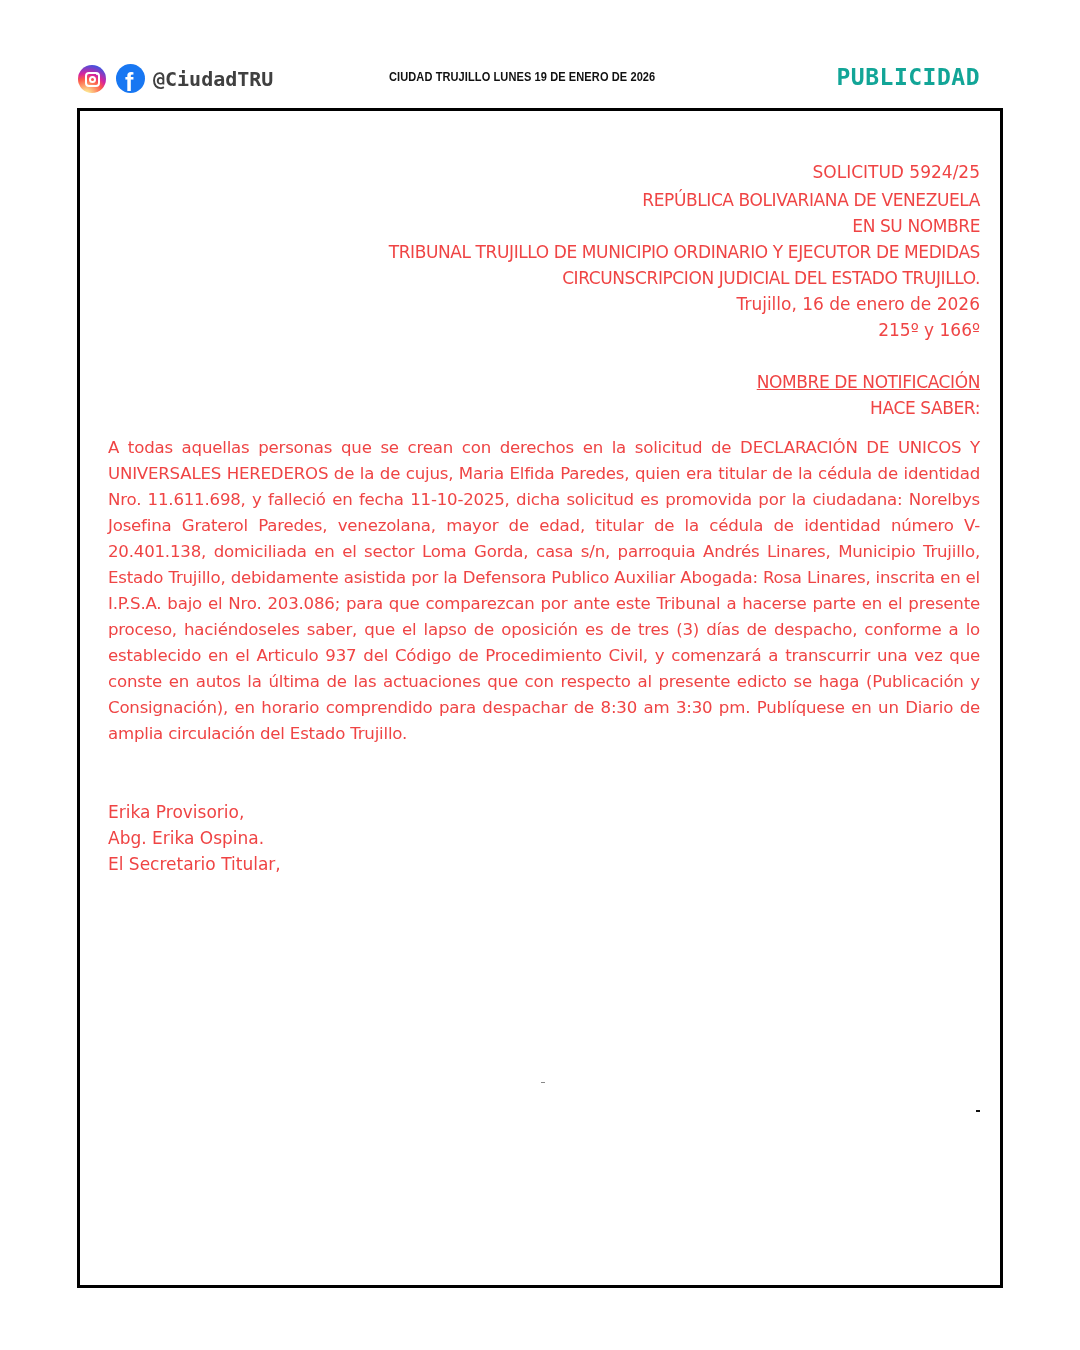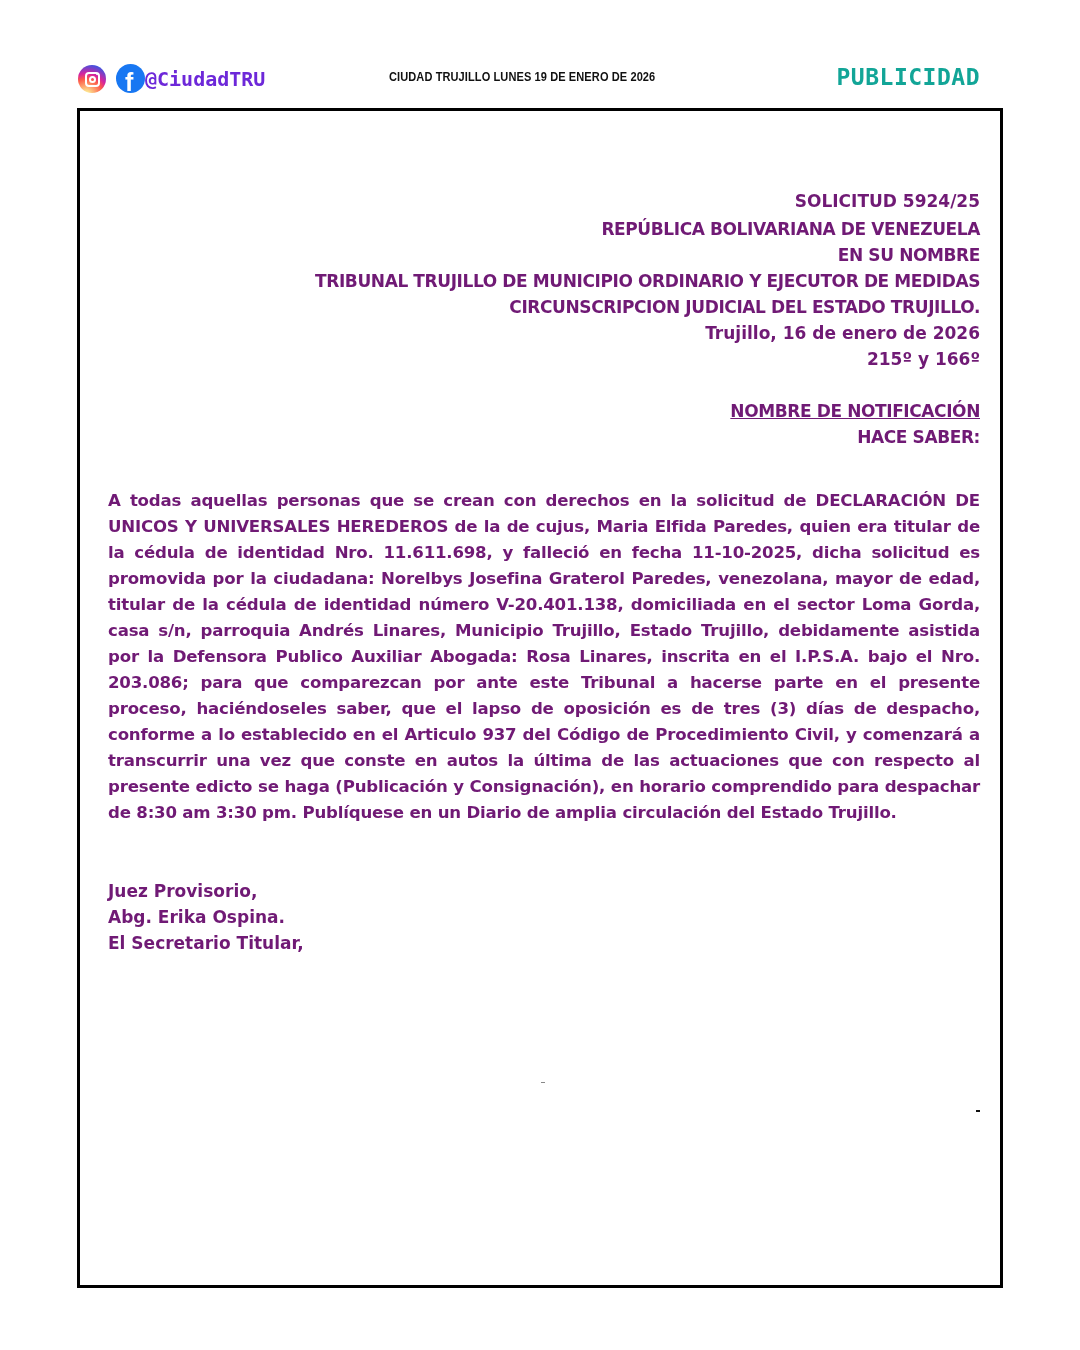--- a/index.html
+++ b/index.html
@@ -6,33 +6,33 @@
   body { width: 1080px; height: 1350px; position: relative; overflow: hidden; font-family: "DejaVu Sans", sans-serif; color: #111; }
 
   .header { position: absolute; top: 62px; left: 78px; width: 904px; height: 34px; }
   .social { position: absolute; left: 0; top: 2px; display: flex; align-items: center; }
   .icon-ig { width: 28px; height: 28px; border-radius: 50%; background: radial-gradient(circle at 30% 107%, #fdf497 0%, #fdf497 5%, #fd5949 45%, #d6249f 60%, #285AEB 90%); position: relative; }
   .icon-ig .cam { position: absolute; left: 7px; top: 7px; width: 11px; height: 11px; border: 2px solid #fff; border-radius: 4px; }
   .icon-ig .lens { position: absolute; left: 11px; top: 11px; width: 3px; height: 3px; border: 2px solid #fff; border-radius: 50%; }
   .icon-ig .dot { position: absolute; left: 18px; top: 8px; width: 2px; height: 2px; background: #fff; border-radius: 50%; }
   .icon-fb { width: 29px; height: 29px; border-radius: 50%; background: #1877F2; margin-left: 10px; position: relative; overflow: hidden; }
   .icon-fb span { position: absolute; left: 9px; top: 3px; color: #fff; font: bold 25px "Liberation Sans", sans-serif; line-height: 30px; }
-  .handle { margin-left: 0; font: bold 20px "DejaVu Sans Mono", monospace; color: #6d28d9; letter-spacing: 0px; }
+  .handle { margin-left: 8px; font: bold 20px "DejaVu Sans Mono", monospace; color: #404040; letter-spacing: 0px; }
   .dateline { position: absolute; left: 311px; top: 8px; font: bold 12px "Liberation Sans", sans-serif; color: #111; letter-spacing: 0.1px; transform: scaleX(0.92); transform-origin: left; white-space: nowrap; }
   .section { position: absolute; right: 2px; top: 2px; font: bold 23px "DejaVu Sans Mono", monospace; color: #12a597; letter-spacing: 0.5px; }
 
   .frame { position: absolute; left: 77px; top: 108px; width: 920px; height: 1174px; border: 3px solid #000; }
 
-  .doc { position: absolute; left: 108px; top: 188px; width: 872px; font-family: "DejaVu Sans", sans-serif; font-weight: bold; font-size: 17px; color: #701a75; }
+  .doc { position: absolute; left: 108px; top: 159px; width: 872px; font-family: "DejaVu Sans", sans-serif; font-weight: normal; font-size: 17px; color: #ef4444; }
   .doc .solicitud { text-align: right; line-height: 26px; height: 26px; margin-bottom: 2px; }
   .doc .center { text-align: right; line-height: 26px; }
   .doc .head-line { letter-spacing: -0.4px; }
   .spacer { height: 26px; }
   .underline { text-decoration: underline; }
-  .body-text { text-align: justify; line-height: 26px; font-size: 16.6px; letter-spacing: -0.2px; margin-top: 38px; }
+  .body-text { text-align: justify; line-height: 26px; font-size: 16.6px; letter-spacing: -0.2px; margin-top: 14px; }
   .sig-left { margin-top: 52px; line-height: 26px; }
   .sig-right { text-align: left; line-height: 26px; }
 
   .dash1 { position: absolute; left: 541px; top: 1082px; width: 4px; height: 1px; background: #888; }
   .dash2 { position: absolute; left: 976px; top: 1110px; width: 4px; height: 2px; background: #111; }
 </style>
 </head>
 <body>
 
 <div class="header">
@@ -59,21 +59,21 @@
   <div class="center head-line">EN SU NOMBRE</div>
   <div class="center head-line">TRIBUNAL TRUJILLO DE MUNICIPIO ORDINARIO Y EJECUTOR DE MEDIDAS</div>
   <div class="center head-line">CIRCUNSCRIPCION JUDICIAL DEL ESTADO TRUJILLO.</div>
   <div class="center">Trujillo, 16 de enero de 2026</div>
   <div class="center">215º y 166º</div>
   <div class="spacer"></div>
   <div class="center underline head-line">NOMBRE DE NOTIFICACIÓN</div>
   <div class="center head-line">HACE SABER:</div>
   <div class="body-text">A todas aquellas personas que se crean con derechos en la solicitud de DECLARACIÓN DE UNICOS Y UNIVERSALES HEREDEROS de la de cujus, Maria Elfida Paredes, quien era titular de la cédula de identidad Nro. 11.611.698, y falleció en fecha 11-10-2025, dicha solicitud es promovida por la ciudadana: Norelbys Josefina Graterol Paredes, venezolana, mayor de edad, titular de la cédula de identidad número V-20.401.138, domiciliada en el sector Loma Gorda, casa s/n, parroquia Andrés Linares, Municipio Trujillo, Estado Trujillo, debidamente asistida por la Defensora Publico Auxiliar Abogada: Rosa Linares, inscrita en el I.P.S.A. bajo el Nro. 203.086; para que comparezcan por ante este Tribunal a hacerse parte en el presente proceso, haciéndoseles saber, que el lapso de oposición es de tres (3) días de despacho, conforme a lo establecido en el Articulo 937 del Código de Procedimiento Civil, y comenzará a transcurrir una vez que conste en autos la última de las actuaciones que con respecto al presente edicto se haga (Publicación y Consignación), en horario comprendido para despachar de 8:30 am 3:30 pm. Publíquese en un Diario de amplia circulación del Estado Trujillo.</div>
   <div class="sig-left">
-    <div>Juez Provisorio,</div>
+    <div>Erika Provisorio,</div>
     <div>Abg. Erika Ospina.</div>
   </div>
   <div class="sig-right">
     <div>El Secretario Titular,</div>
   </div>
 </div>
 
 <div class="dash1"></div>
 <div class="dash2"></div>
 

